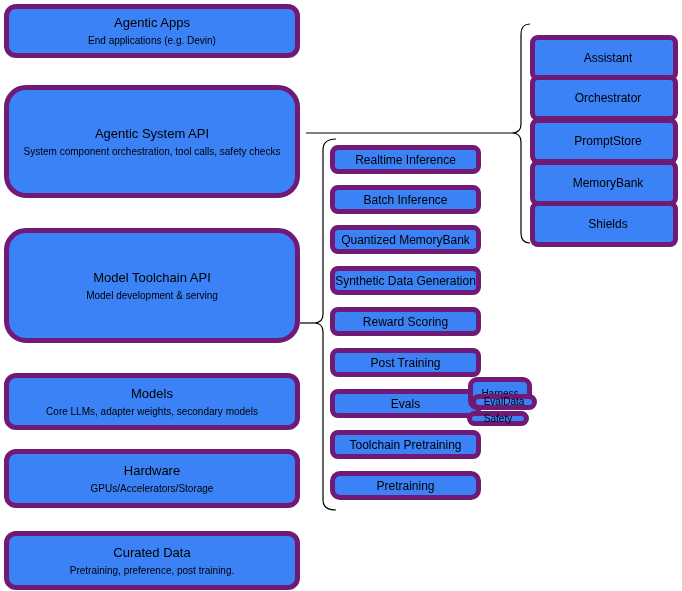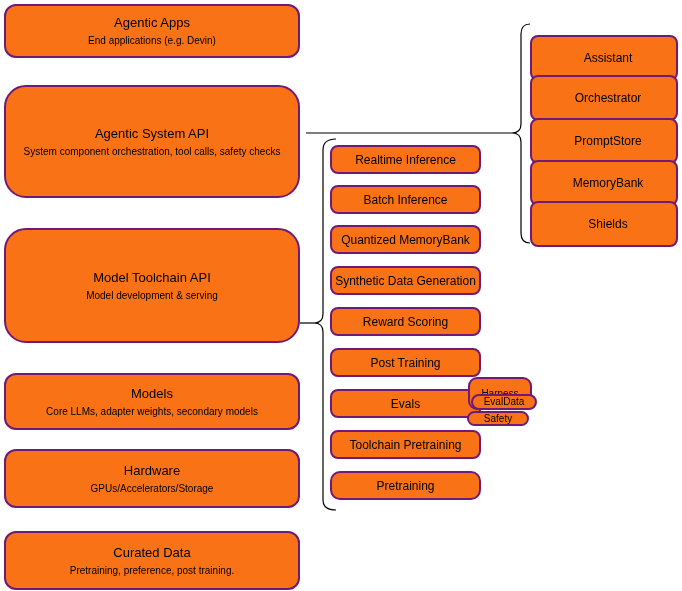--- a/index.html
+++ b/index.html
@@ -8,22 +8,22 @@
     width:682px;height:591px;
     background:#ffffff;
     font-family:"Liberation Sans", sans-serif;
     color:#000000;
     overflow:hidden;
   }
   .connectors{position:absolute;left:0;top:0;width:682px;height:591px;}
   .node{
     position:absolute;
     box-sizing:border-box;
-    border:2px solid #701a75;
-    background:#f97316;
+    border:5px solid #701a75;
+    background:#3b82f6;
     display:flex;
     flex-direction:column;
     align-items:center;
     justify-content:center;
     text-align:center;
   }
   .lbox{left:4px;width:296px;}
   .lbox .box-title{font-size:13px;line-height:16px;}
   .lbox .box-sub{font-size:10px;line-height:13px;margin-top:3px;}
   .r12{border-radius:12px;}

